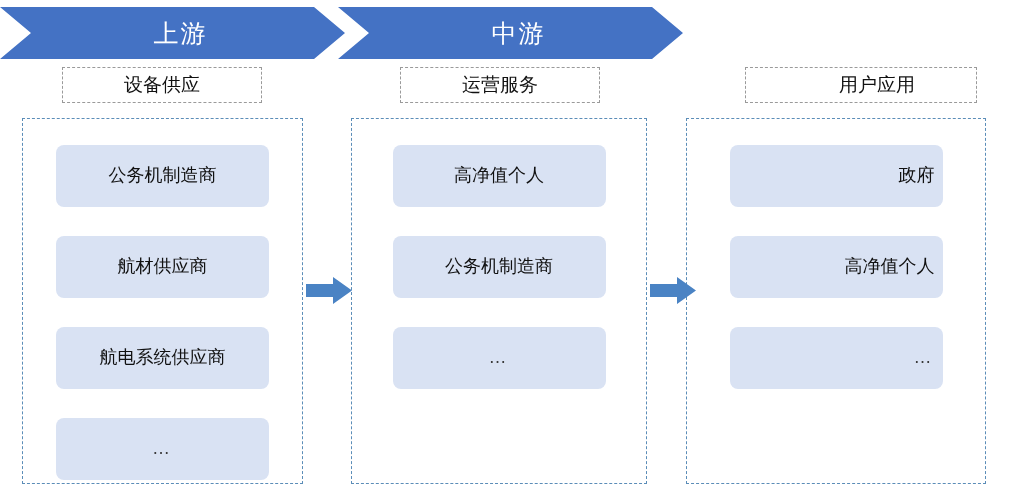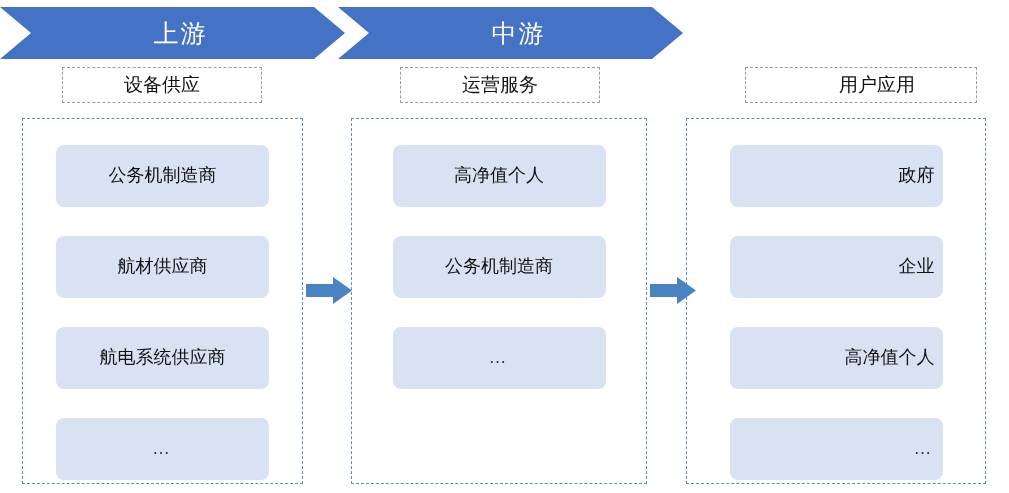--- a/index.html
+++ b/index.html
@@ -132,23 +132,20 @@
       </div>
   </div>
 </div>
 
 <div class="col k3">
   <div class="items">
     <div class="item">
         <span>政府</span>
       </div>
     <div class="item">
-        <span>企业</span>
-      </div>
-    <div class="item">
         <span>高净值个人</span>
       </div>
     <div class="item dots">
         <span>…</span>
       </div>
   </div>
 </div>
 
 <div class="arrow a1"></div>
 <div class="arrow a2"></div>

